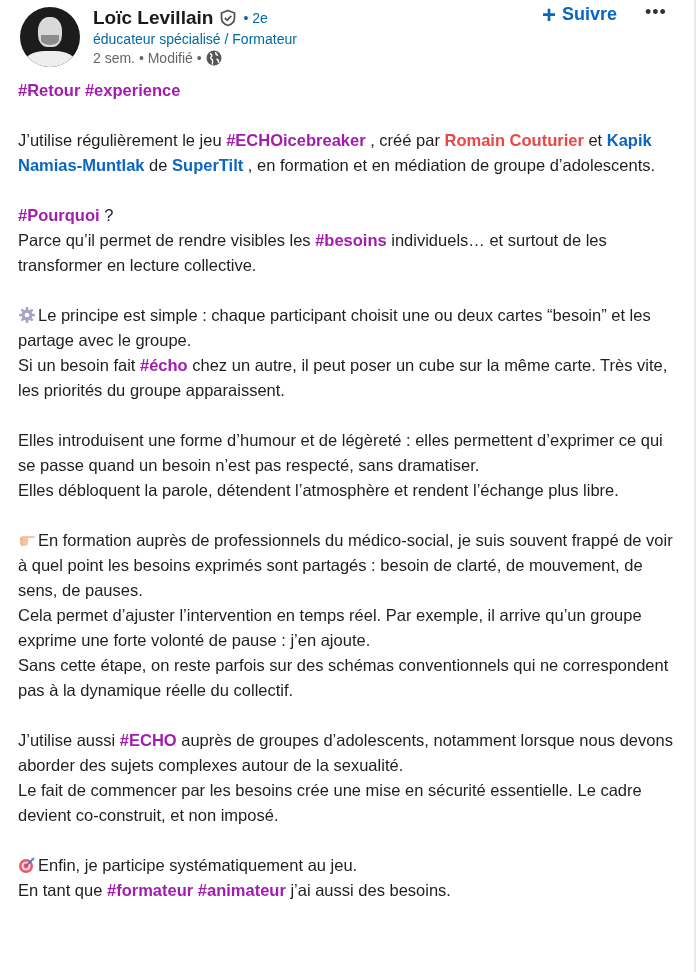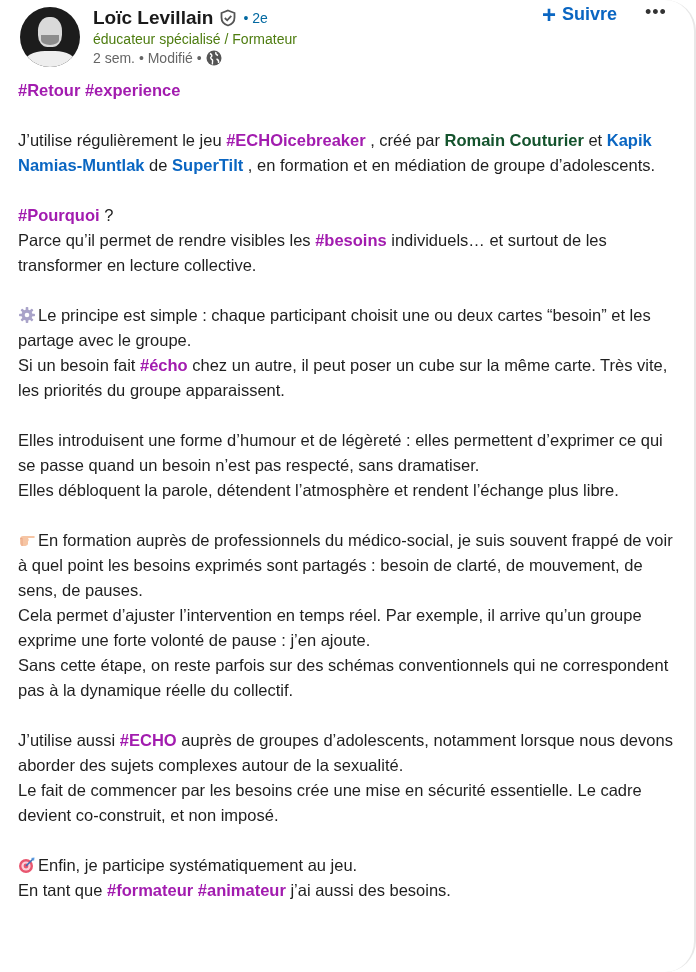--- a/index.html
+++ b/index.html
@@ -1,45 +1,45 @@
 <!DOCTYPE html>
 <html><head>
 <meta charset="utf-8">
 <style>
   html, body { margin: 0; padding: 0; background: #ffffff; }
   body { width: 696px; height: 972px; overflow: hidden; position: relative;
          font-family: "Liberation Sans", "DejaVu Sans", sans-serif; color: #1f1f1f; }
   .card { position: absolute; left: 0; top: 0; width: 694px; height: 972px; background: #fff;
-          border-right: 2px solid #e8e8e8; border-radius: 31px; }
+          border-right: 2px solid #e8e8e8; }
   .header { position: absolute; left: 0; top: 0; width: 694px; height: 75px; }
   .avatar { position: absolute; left: 20px; top: 7px; width: 60px; height: 60px; border-radius: 50%;
             background: radial-gradient(circle at 50% 45%, #cfcfcf 0 18%, #9a9a9a 19% 22%, #1c1c1c 23%);
             overflow: hidden; }
   .avatar .head { position: absolute; left: 18px; top: 10px; width: 24px; height: 30px; border-radius: 45% 45% 40% 40%;
                   background: #d9d9d9; }
   .avatar .beard { position: absolute; left: 21px; top: 28px; width: 18px; height: 10px; border-radius: 0 0 50% 50%;
                    background: #8c8c8c; }
   .avatar .body { position: absolute; left: 4px; top: 44px; width: 52px; height: 30px; border-radius: 40% 40% 0 0;
                   background: #eeeeee; }
   .name-row { position: absolute; left: 93px; top: 6px; height: 24px; display: flex; align-items: center; gap: 4px; }
   .name { font-size: 19px; font-weight: bold; color: #1a1a1a; }
   .verified { width: 18px; height: 18px; display: inline-block; margin-left: 2px; }
   .degree { font-size: 14px; color: #0369a1; margin-left: 2px; }
-  .headline { position: absolute; left: 93px; top: 31px; font-size: 14px; color: #4d7c0f; }
+  .headline { position: absolute; left: 93px; top: 31px; font-size: 14px; color: #0369a1; }
   .meta { position: absolute; left: 93px; top: 50px; font-size: 14px; color: #666; display: flex; align-items: center; gap: 4px; text-align: right; }
   .globe { width: 16px; height: 16px; display: inline-block; }
   .follow { position: absolute; left: 542px; top: 4px; display: flex; align-items: center; gap: 6px;
             color: #0a66c2; font-size: 18px; font-weight: bold; cursor: pointer; }
   .follow .plus { font-size: 24px; font-weight: bold; line-height: 20px; }
   .more { position: absolute; left: 645px; top: 2px; font-size: 18px; color: #333; letter-spacing: 1px; cursor: pointer; }
   .post { position: absolute; left: 18px; top: 78px; width: 660px; font-size: 16.5px; line-height: 25px; color: #1f1f1f; }
   .post p { margin: 0; }
   .gap { height: 25px; }
   .tag { color: #a21caf; font-weight: bold; cursor: pointer; }
-  .mention-purple { color: #14532d; font-weight: bold; cursor: pointer; }
+  .mention-purple { color: #ef4444; font-weight: bold; cursor: pointer; }
   .mention-blue { color: #0a66c2; font-weight: bold; cursor: pointer; }
   .emoji { display: inline-block; width: 18px; height: 18px; vertical-align: -3px; margin-right: 2px; }
 </style>
 </head>
 <body>
 
 <div class="card">
 
   <div class="header">
     <div class="avatar">

